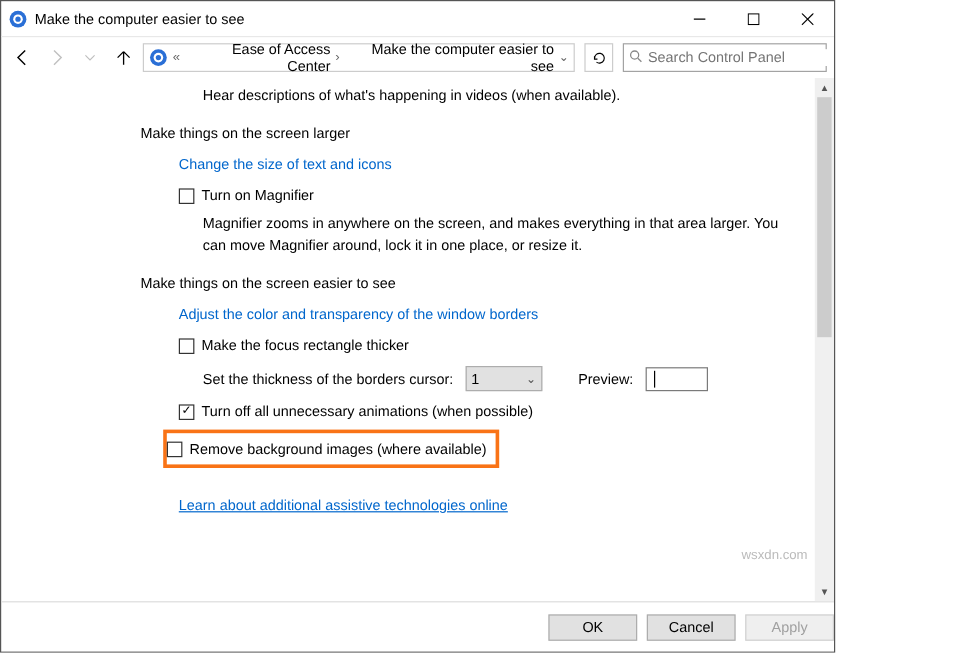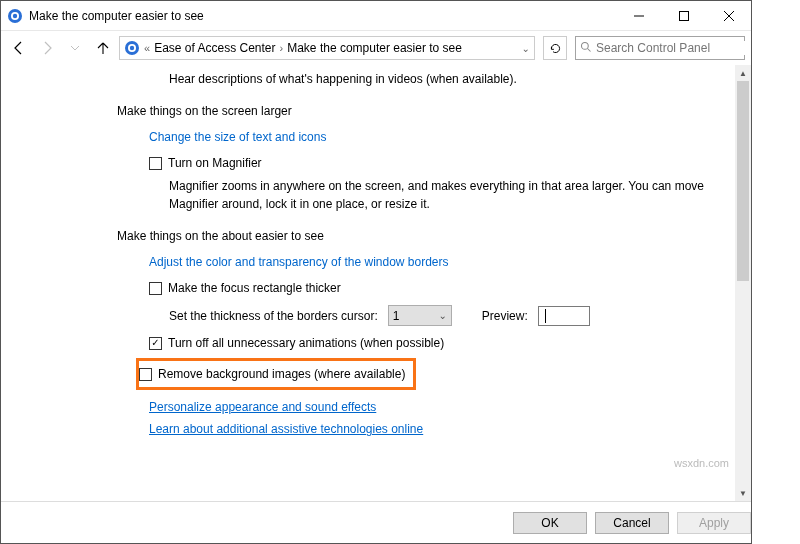--- a/index.html
+++ b/index.html
@@ -1,28 +1,28 @@
 <!DOCTYPE html>
 <html><head>
 <meta charset="utf-8">
 <style>
 * { box-sizing: border-box; font-family: "Segoe UI", Tahoma, sans-serif; }
 body { margin: 0; background: #fff; width: 800px; height: 544px; overflow: hidden; font-size: 12px; color: #000; }
-.window { width: 752px; height: 544px; border: 1px solid #555; display: flex; flex-direction: column; }
+.window { width: 696px; height: 544px; border: 1px solid #555; display: flex; flex-direction: column; }
 .titlebar { display: flex; align-items: center; height: 30px; border-bottom: 1px solid #e8e8e8; }
 .title-ico { width: 16px; height: 16px; margin: 0 6px; display: flex; align-items: center; justify-content: center; }
 .title-text { flex: 1; font-size: 12px; }
 .win-btn { width: 45px; height: 29px; display: flex; align-items: center; justify-content: center; font-size: 11px; }
 .navbar { display: flex; align-items: center; height: 34px; padding: 0 6px; gap: 4px; }
 .nav-ico { width: 24px; height: 24px; display: flex; align-items: center; justify-content: center; color: #555; }
 .nav-ico.dis { color: #c0c0c0; }
 .crumb-box { flex: 1; display: flex; align-items: center; height: 24px; border: 1px solid #ccc; padding: 0 4px; gap: 4px; }
 .crumb-box .bi { width: 16px; height: 16px; }
 .crumb-chev { font-size: 11px; color: #666; }
-.crumb { font-size: 12px; }
+.crumb { font-size: 12px; text-align: right; }
 .crumb-drop { margin-left: auto; color: #666; font-size: 10px; }
 .refresh-b { width: 24px; height: 24px; border: 1px solid #ccc; display: flex; align-items: center; justify-content: center; margin-left: 4px; }
 .search-box { width: 170px; height: 24px; border: 1px solid #a3a3a3; display: flex; align-items: center; padding: 0 4px; margin-left: 4px; gap: 4px; }
 .search-ico { color: #888; font-size: 12px; }
 .search-in { border: none; outline: none; font-size: 12px; flex: 1; color: #888; padding: 0; }
 .content-wrap { flex: 1; position: relative; overflow: hidden; }
 .content { position: absolute; inset: 0 16px 0 0; overflow-y: auto; padding: 6px 10px 20px 128px; }
 .scrollbar { position: absolute; right: 0; top: 0; bottom: 0; width: 16px; background: #f0f0f0; display: flex; flex-direction: column; }
 .sb-btn { height: 16px; display: flex; align-items: center; justify-content: center; font-size: 8px; color: #555; }
 .sb-track { flex: 1; position: relative; }
@@ -138,21 +138,21 @@
       <div class="heading">Make things on the screen larger</div>
       <div class="indent">
         <span class="link">Change the size of text and icons</span>
         <div class="cb-row">
           <div class="cb"></div>
           <span>Turn on Magnifier</span>
         </div>
         <div class="desc">Magnifier zooms in anywhere on the screen, and makes everything in that area larger. You can move Magnifier around, lock it in one place, or resize it.</div>
       </div>
 
-      <div class="heading">Make things on the about easier to see</div>
+      <div class="heading">Make things on the screen easier to see</div>
       <div class="indent">
         <span class="link">Adjust the color and transparency of the window borders</span><br>
         <div class="cb-row">
           <div class="cb"></div>
           <span>Make the focus rectangle thicker</span>
         </div>
         <div class="cursor-row">
           <span>Set the thickness of the borders cursor:</span>
           <div class="sel">
             <span>1</span>
@@ -170,21 +170,21 @@
       </div>
 
       <div class="highlight">
         <div class="cb-row">
           <div class="cb"></div>
           <span>Remove background images (where available)</span>
         </div>
       </div>
 
       <div class="indent">
-        <span class="link ul">Personalize appearance and sound effects</span><br>
+        <br>
         <span class="link ul">Learn about additional assistive technologies online</span>
       </div>
     </div>
 
     <div class="scrollbar">
       <div class="sb-btn">▲</div>
       <div class="sb-track">
         <div class="sb-thumb"></div>
       </div>
       <div class="sb-btn">▼</div>

